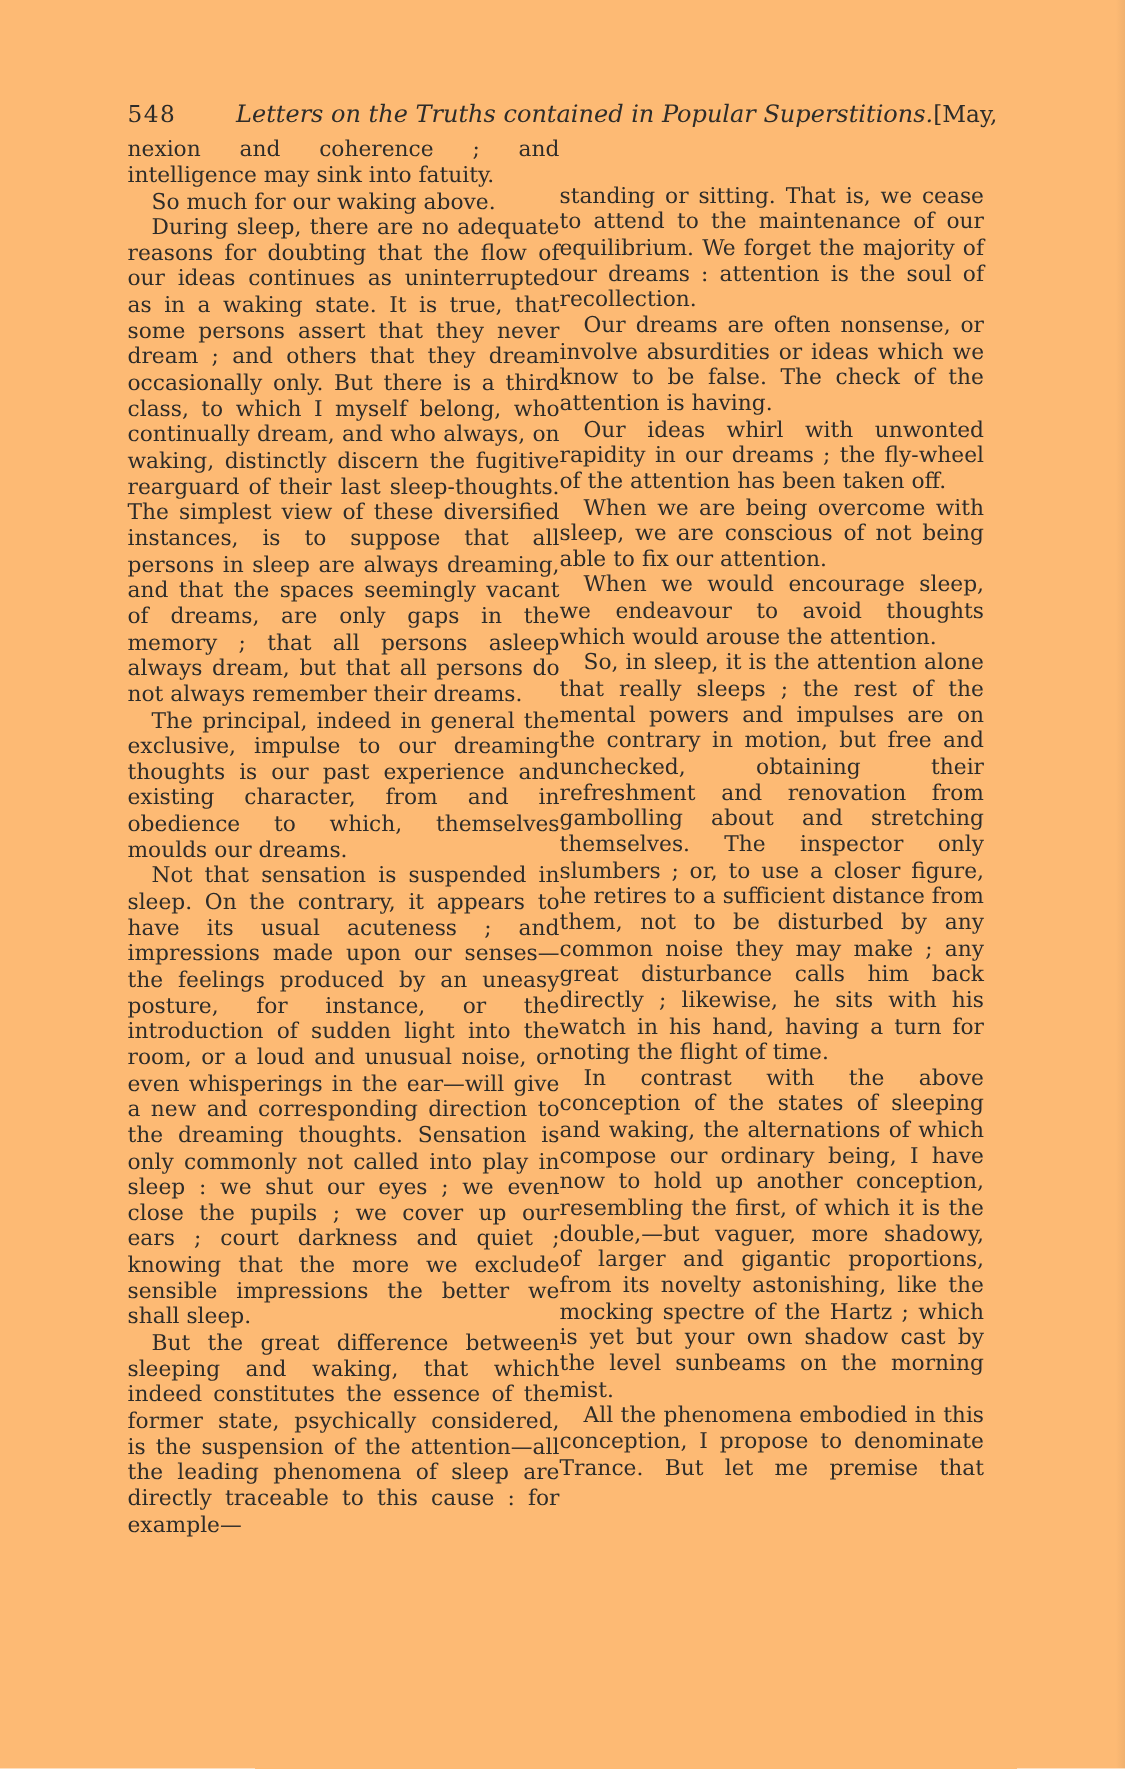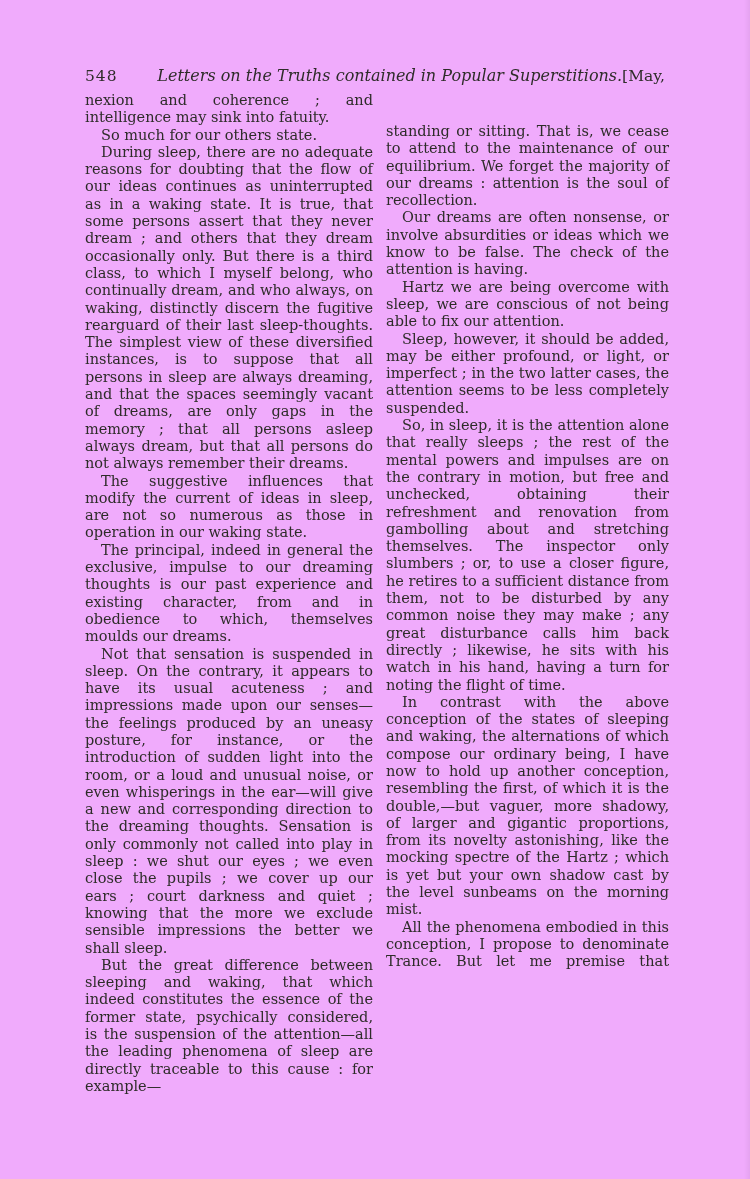--- a/index.html
+++ b/index.html
@@ -4,21 +4,21 @@
 <style>
   html, body {
     margin: 0;
     padding: 0;
     background: #fbfbf9;
   }
   .page {
     position: relative;
     width: 750px;
     height: 1179px;
-    background: #f0abfc;
+    background: #fdba74;
     color: #2e2c29;
     font-family: "DejaVu Serif", serif;
     overflow: hidden;
   }
   .page-edge {
     position: absolute;
     right: 0; top: 0; bottom: 0;
     width: 6px;
     background: linear-gradient(to right, rgba(0,0,0,0), rgba(0,0,0,0.05));
     pointer-events: none;
@@ -47,21 +47,20 @@
   }
   .issue {
     width: 52px;
   }
   .columns {
     position: absolute;
     left: 85px;
     top: 92px;
     width: 584px;
     display: flex;
-    gap: 13px;
   }
   .col {
     font-size: 14.5px;
     line-height: 17.3px;
     text-align: justify;
     hyphens: auto;
   }
   .col-left  { width: 288px; }
   .col-right { width: 283px; margin-top: 31px; }
   .col p {
@@ -81,33 +80,33 @@
   <div class="header">
     <span class="pagenum">548</span>
     <span class="running-title">Letters on the Truths contained in Popular Superstitions.</span>
     <span class="issue">[May,</span>
   </div>
 
   <div class="columns">
 
     <div class="col col-left">
       <p class="cont">nexion and coherence&nbsp;; and intelligence may sink into fatuity.</p>
-      <p>So much for our others state.</p>
+      <p>So much for our waking above.</p>
       <p>During sleep, there are no adequate reasons for doubting that the flow of our ideas continues as uninterrupted as in a waking state. It is true, that some persons assert that they never dream&nbsp;; and others that they dream occasionally only. But there is a third class, to which I myself belong, who continually dream, and who always, on waking, distinctly discern the fugitive rearguard of their last sleep-thoughts. The simplest view of these diversified instances, is to suppose that all persons in sleep are always dreaming, and that the spaces seemingly vacant of dreams, are only gaps in the memory&nbsp;; that all persons asleep always dream, but that all persons do not always remember their dreams.</p>
-      <p>The suggestive influences that modify the current of ideas in sleep, are not so numerous as those in operation in our waking state.</p>
       <p>The principal, indeed in general the exclusive, impulse to our dreaming thoughts is our past experience and existing character, from and in obedience to which, themselves moulds our dreams.</p>
       <p>Not that sensation is suspended in sleep. On the contrary, it appears to have its usual acuteness&nbsp;; and impressions made upon our senses—the feelings produced by an uneasy posture, for instance, or the introduction of sudden light into the room, or a loud and unusual noise, or even whisperings in the ear—will give a new and corresponding direction to the dreaming thoughts. Sensation is only commonly not called into play in sleep&nbsp;: we shut our eyes&nbsp;; we even close the pupils&nbsp;; we cover up our ears&nbsp;; court darkness and quiet&nbsp;; knowing that the more we exclude sensible impressions the better we shall sleep.</p>
       <p>But the great difference between sleeping and waking, that which indeed constitutes the essence of the former state, psychically considered, is the suspension of the attention—all the leading phenomena of sleep are directly traceable to this cause&nbsp;: for example—</p>
     </div>
 
     <div class="col col-right">
       <p class="cont">standing or sitting. That is, we cease to attend to the maintenance of our equilibrium. We forget the majority of our dreams&nbsp;: attention is the soul of recollection.</p>
       <p>Our dreams are often nonsense, or involve absurdities or ideas which we know to be false. The check of the attention is having.</p>
-      <p>Hartz we are being overcome with sleep, we are conscious of not being able to fix our attention.</p>
-      <p>Sleep, however, it should be added, may be either profound, or light, or imperfect&nbsp;; in the two latter cases, the attention seems to be less completely suspended.</p>
+      <p>Our ideas whirl with unwonted rapidity in our dreams&nbsp;; the fly-wheel of the attention has been taken off.</p>
+      <p>When we are being overcome with sleep, we are conscious of not being able to fix our attention.</p>
+      <p>When we would encourage sleep, we endeavour to avoid thoughts which would arouse the attention.</p>
       <p>So, in sleep, it is the attention alone that really sleeps&nbsp;; the rest of the mental powers and impulses are on the contrary in motion, but free and unchecked, obtaining their refreshment and renovation from gambolling about and stretching themselves. The inspector only slumbers&nbsp;; or, to use a closer figure, he retires to a sufficient distance from them, not to be disturbed by any common noise they may make&nbsp;; any great disturbance calls him back directly&nbsp;; likewise, he sits with his watch in his hand, having a turn for noting the flight of time.</p>
       <p>In contrast with the above conception of the states of sleeping and waking, the alternations of which compose our ordinary being, I have now to hold up another conception, resembling the first, of which it is the double,—but vaguer, more shadowy, of larger and gigantic proportions, from its novelty astonishing, like the mocking spectre of the Hartz&nbsp;; which is yet but your own shadow cast by the level sunbeams on the morning mist.</p>
       <p class="flow-out">All the phenomena embodied in this conception, I propose to denominate Trance. But let me premise that</p>
     </div>
 
   </div>
 
   <div class="page-edge"></div>
 </div>
 

